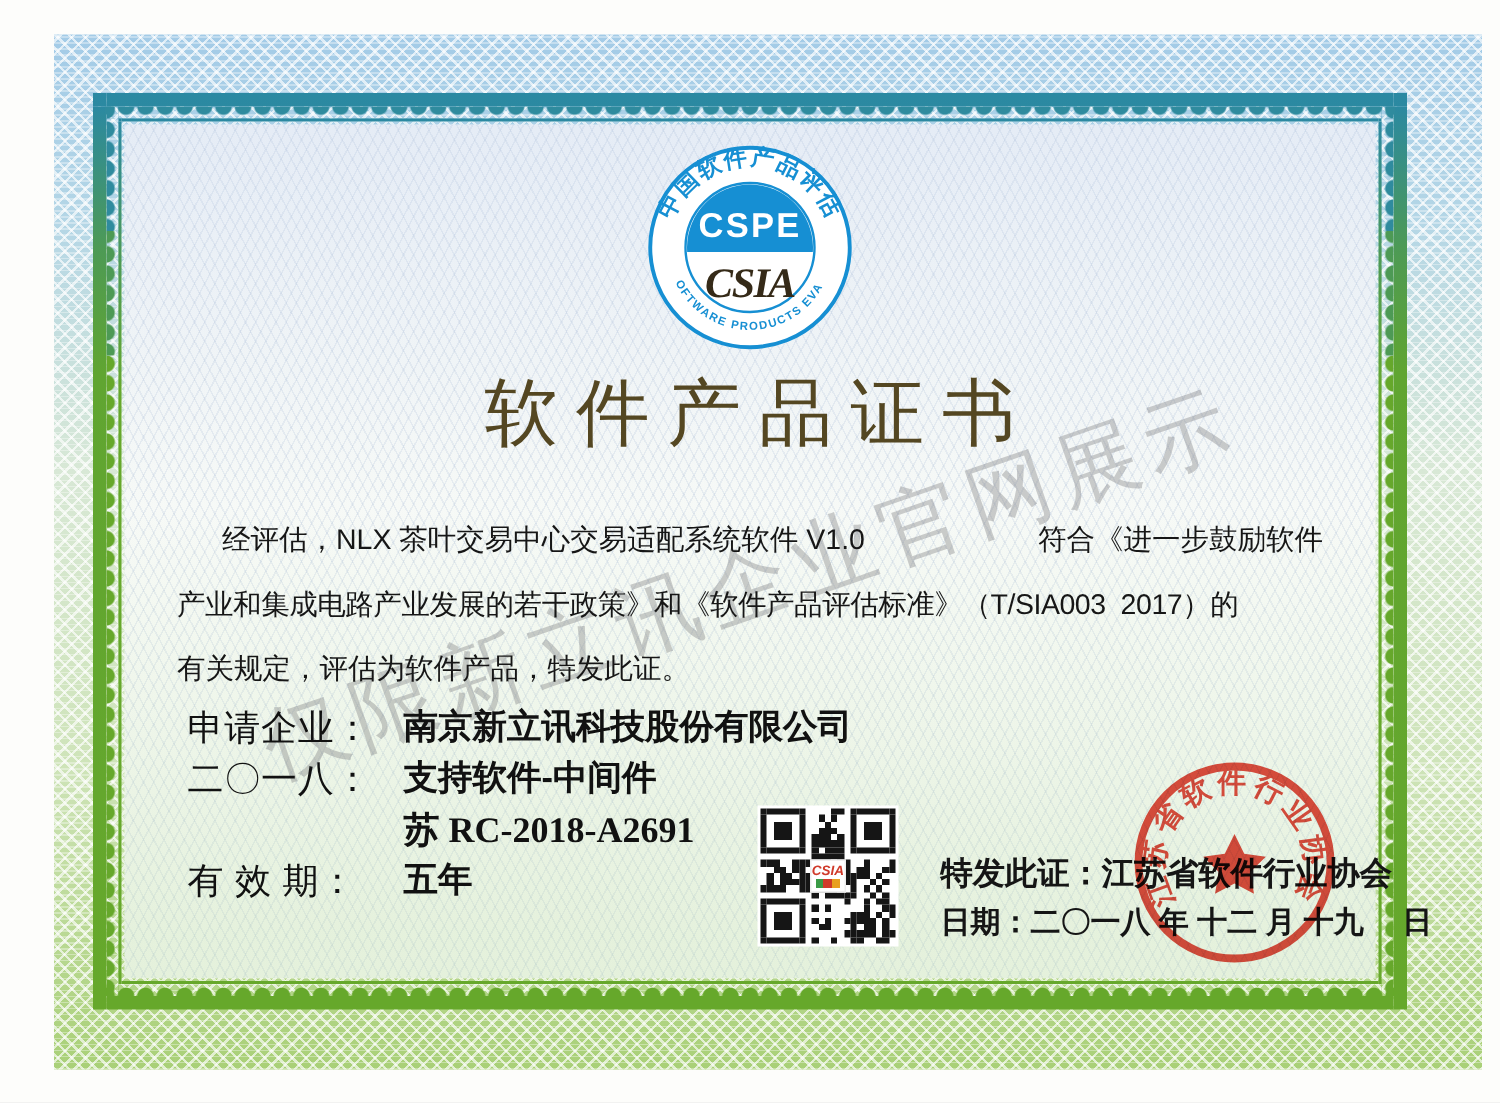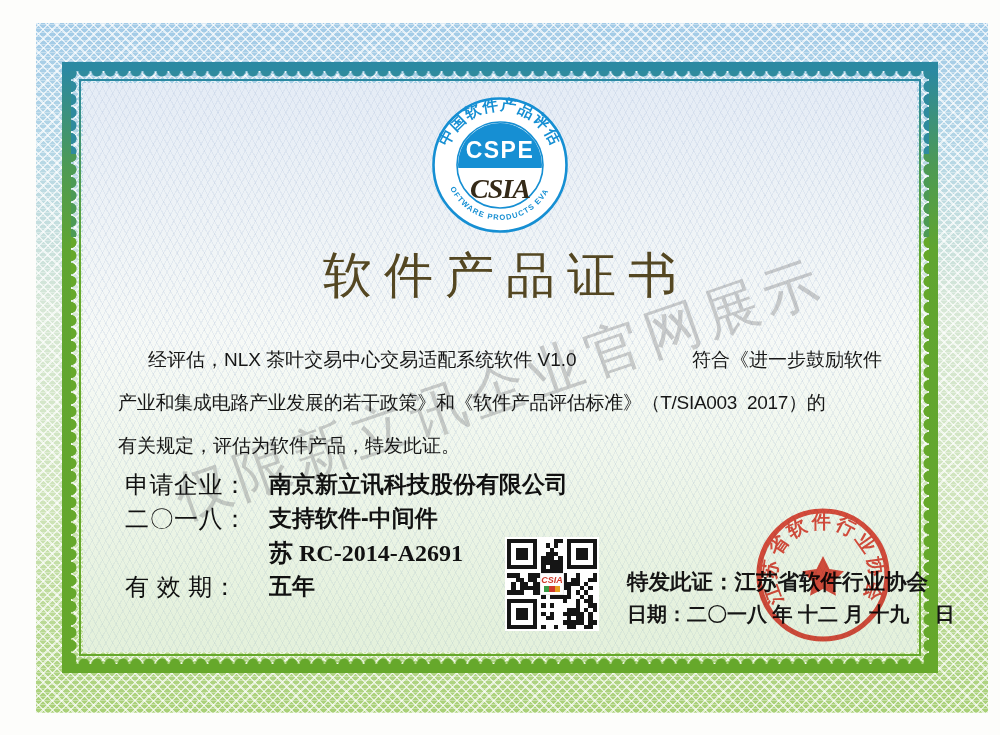--- a/index.html
+++ b/index.html
@@ -146,21 +146,21 @@
     <span class="gap"></span>
     <span class="p2">符合《进一步鼓励软件</span>
   </div>
   <div class="bodytext line2">产业和集成电路产业发展的若干政策》和《软件产品评估标准》（T/SIA003  2017）的</div>
   <div class="bodytext line3">有关规定，评估为软件产品，特发此证。</div>
 
   <div class="field-label fy0">申请企业：</div>
   <div class="field-value fy0">南京新立讯科技股份有限公司</div>
   <div class="field-label fy1">二〇一八：</div>
   <div class="field-value fy1">支持软件-中间件</div>
-  <div class="field-value fy2 serifval">苏 RC-2014-A2691</div>
+  <div class="field-value fy2 serifval">苏 RC-2018-A2691</div>
   <div class="field-label fy3">有 效 期：</div>
   <div class="field-value fy3">五年</div>
 
   <div class="qr-wrap">
     <div class="qr-grid">
         <div class="qm d"></div>
         <div class="qm d"></div>
         <div class="qm d"></div>
         <div class="qm d"></div>
         <div class="qm d"></div>

